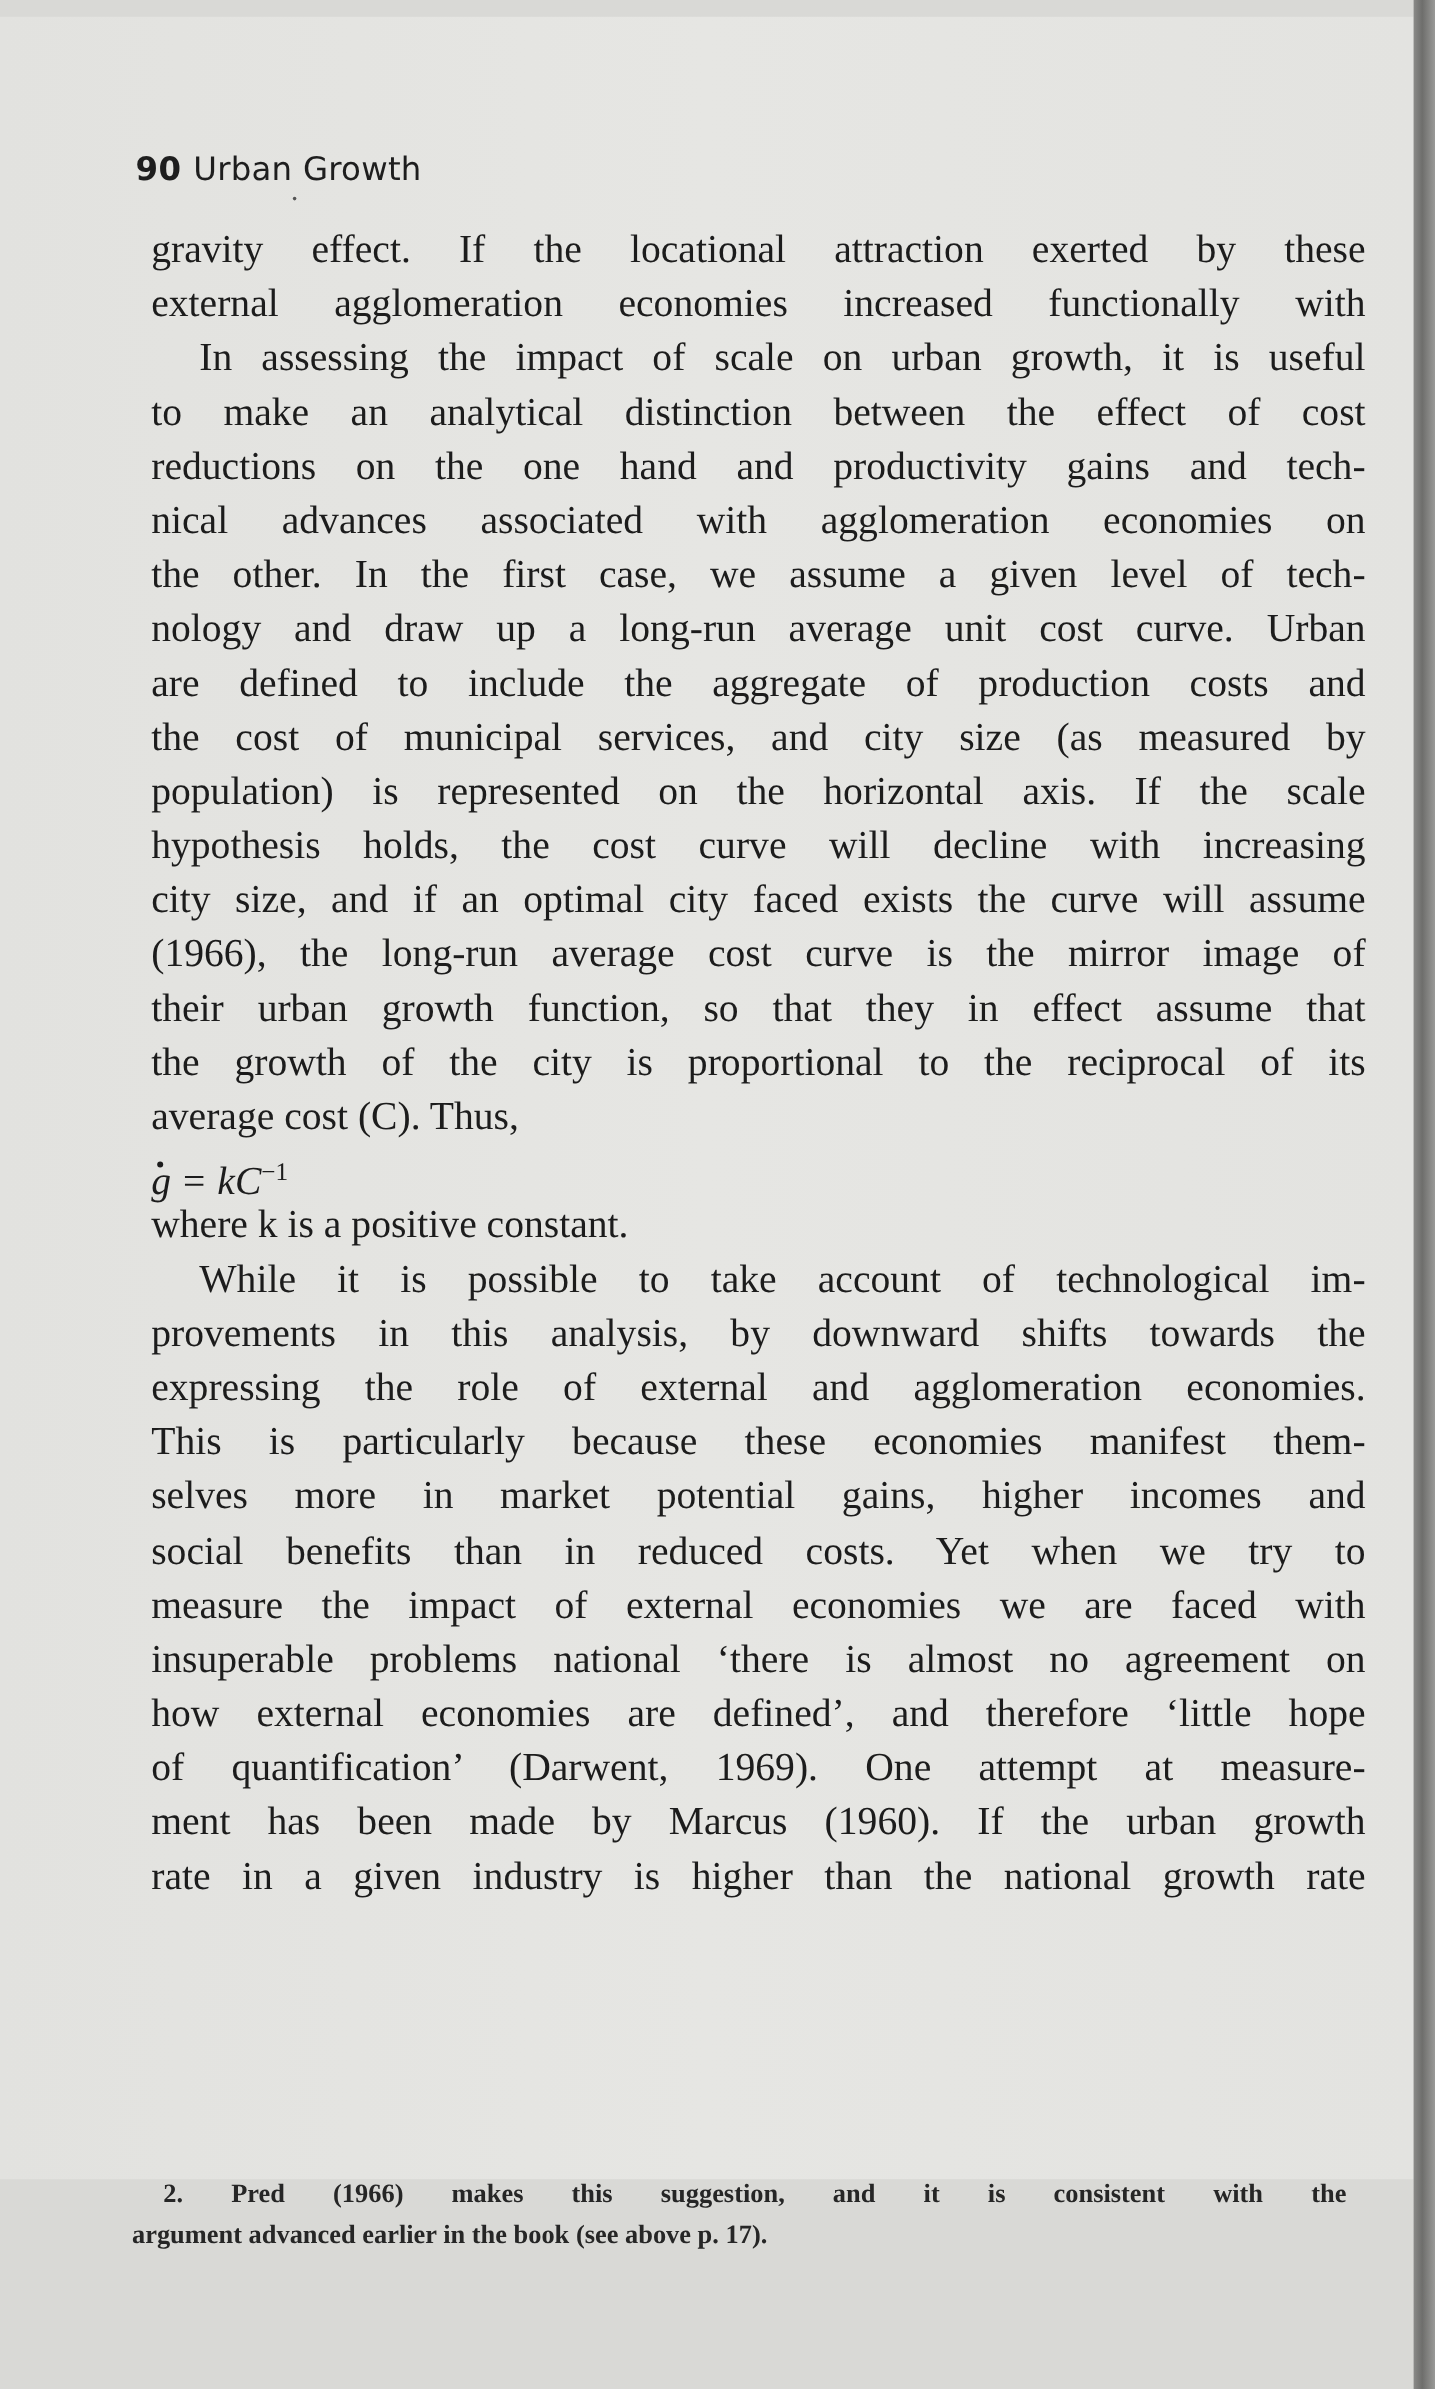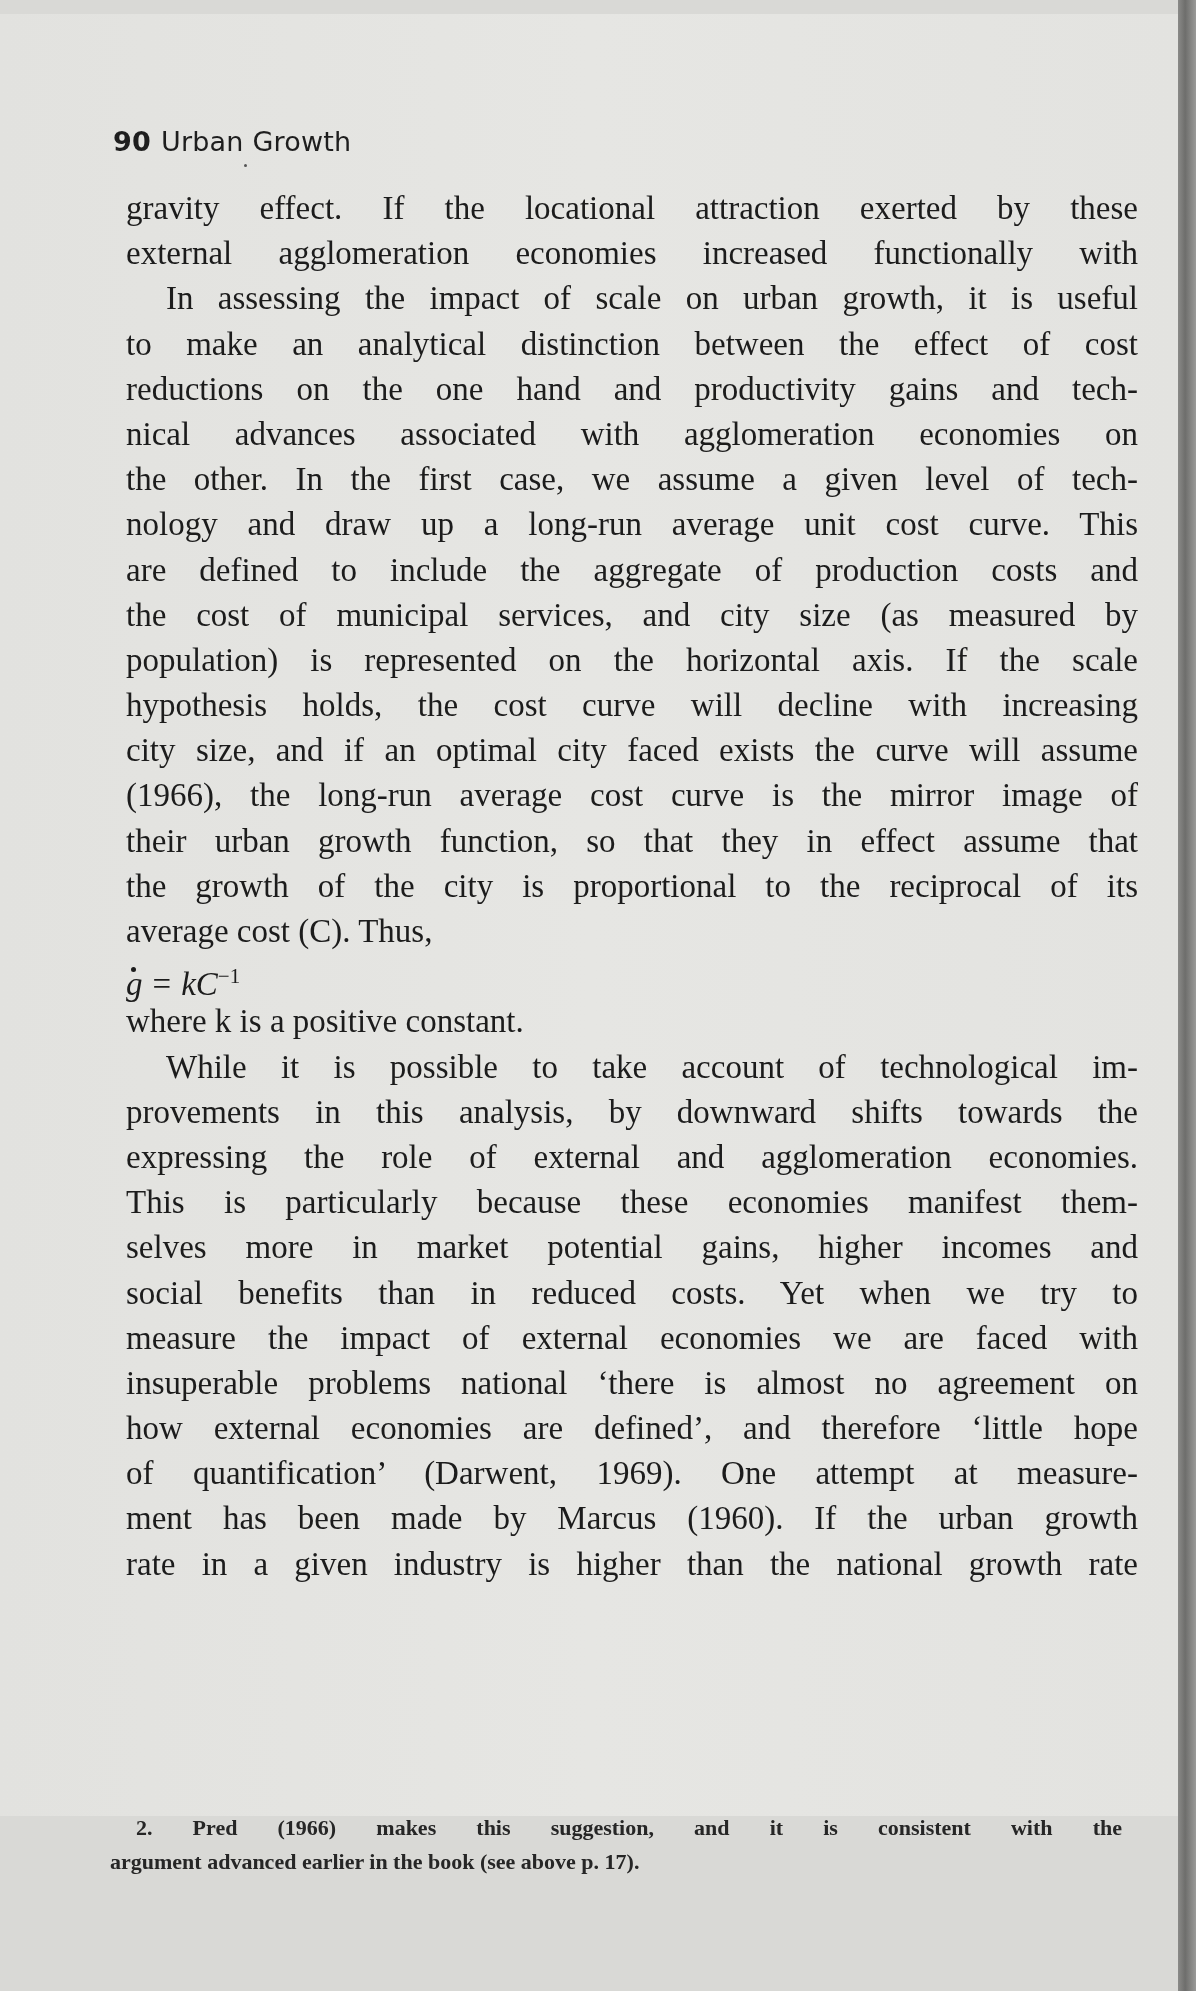--- a/index.html
+++ b/index.html
@@ -68,21 +68,21 @@
   <div class="body-text">
 
     <span class="line">gravity effect. If the locational attraction exerted by these</span>
     <span class="line">external agglomeration economies increased functionally with</span>
 
     <span class="line indent">In assessing the impact of scale on urban growth, it is useful</span>
     <span class="line">to make an analytical distinction between the effect of cost</span>
     <span class="line">reductions on the one hand and productivity gains and tech-</span>
     <span class="line">nical advances associated with agglomeration economies on</span>
     <span class="line">the other. In the first case, we assume a given level of tech-</span>
-    <span class="line">nology and draw up a long-run average unit cost curve. This</span>
+    <span class="line">nology and draw up a long-run average unit cost curve. Urban</span>
     <span class="line">are defined to include the aggregate of production costs and</span>
     <span class="line">the cost of municipal services, and city size (as measured by</span>
     <span class="line">population) is represented on the horizontal axis. If the scale</span>
     <span class="line">hypothesis holds, the cost curve will decline with increasing</span>
     <span class="line">city size, and if an optimal city faced exists the curve will assume</span>
     <span class="line">(1966), the long-run average cost curve is the mirror image of</span>
     <span class="line">their urban growth function, so that they in effect assume that</span>
     <span class="line">the growth of the city is proportional to the reciprocal of its</span>
     <span class="line last">average cost (C). Thus,</span>
 

